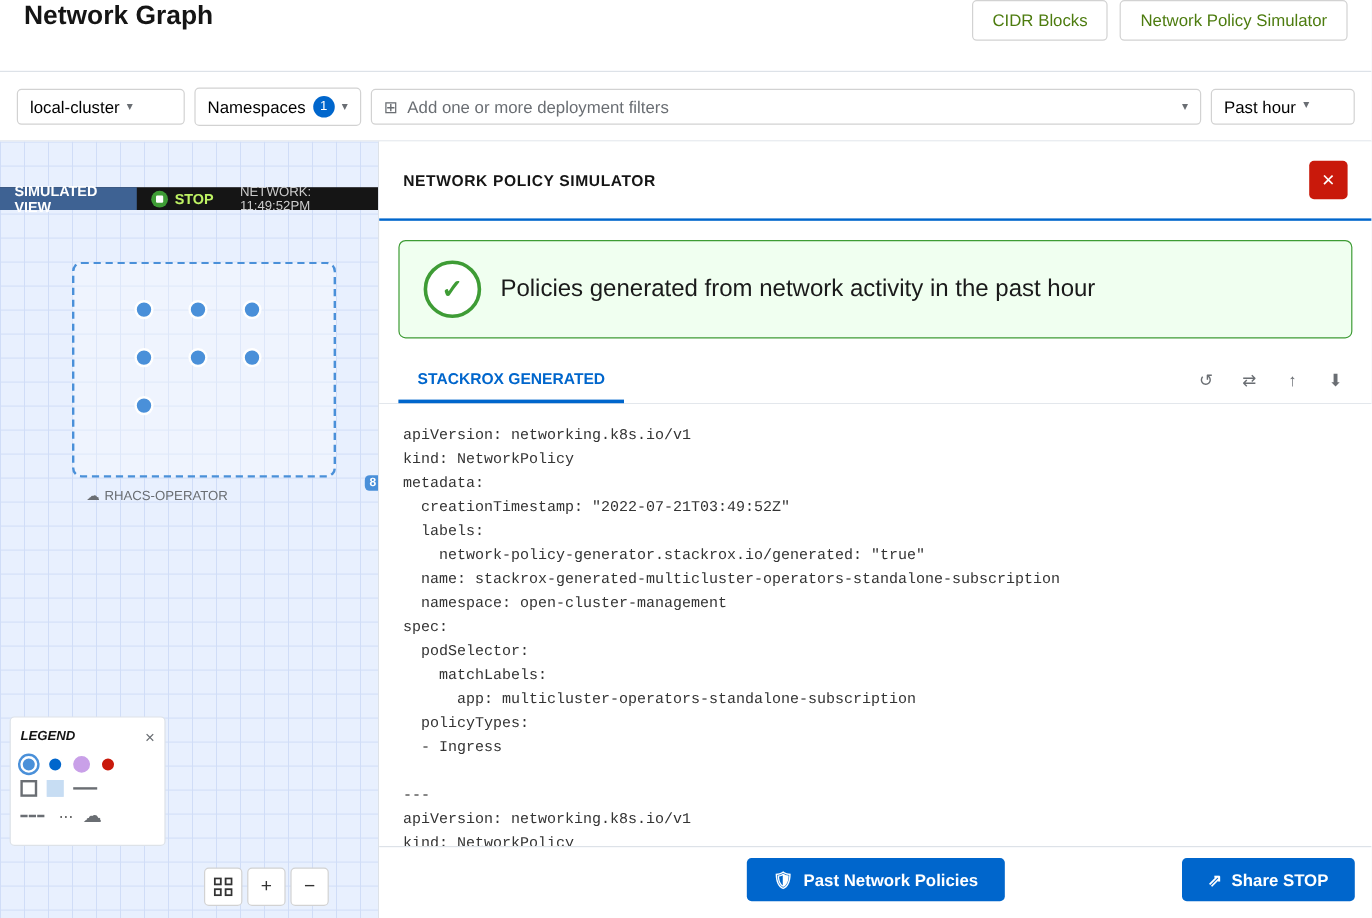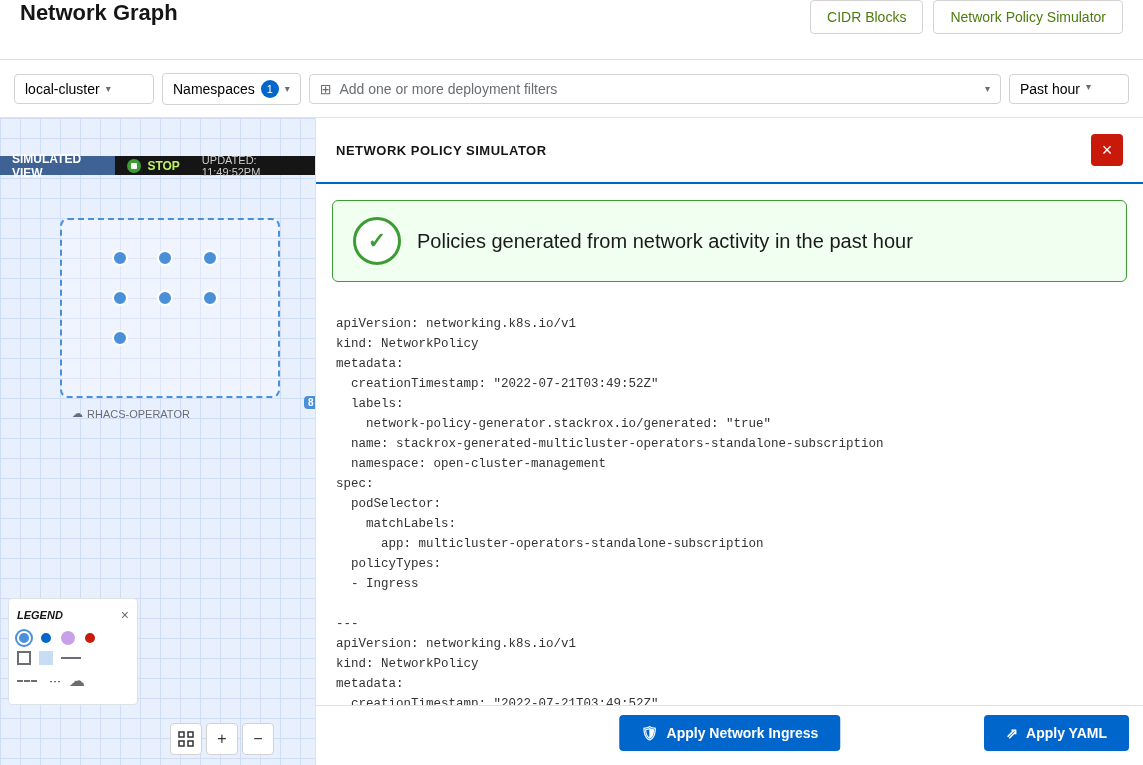--- a/index.html
+++ b/index.html
@@ -138,21 +138,21 @@
     <div class="graph-grid"></div>
 
     <div class="sim-bar">
       <span class="sim-label">SIMULATED VIEW</span>
       <div class="stop-btn">
         <div class="stop-circle">
           <div class="stop-icon"></div>
         </div>
         <span class="stop-text">STOP</span>
       </div>
-      <span class="updated-text">UPDATED: 11:49:52PM</span>
+      <span class="updated-text">NETWORK: 11:49:52PM</span>
     </div>
 
     <div class="ns-cluster">
 
       <div class="node-dot" style="top:30px;left:50px;"></div>
       <div class="node-dot" style="top:30px;left:95px;"></div>
       <div class="node-dot" style="top:30px;left:140px;"></div>
 
       <div class="node-dot" style="top:70px;left:50px;"></div>
       <div class="node-dot" style="top:70px;left:95px;"></div>
@@ -212,20 +212,29 @@
       <button class="sim-close">×</button>
     </div>
 
     <div class="success-banner">
       <div class="success-circle">
         <span class="success-check">✓</span>
       </div>
       <span class="success-text">Policies generated from network activity in the past hour</span>
     </div>
 
+    <div class="tabs-bar">
+      <div class="tab active">STACKROX GENERATED</div>
+      <div class="tab-actions">
+        <button class="tab-action-btn" title="Undo">↺</button>
+        <button class="tab-action-btn" title="Compare">⇄</button>
+        <button class="tab-action-btn" title="Upload">↑</button>
+        <button class="tab-action-btn" title="Download">⬇</button>
+      </div>
+    </div>
 
     <div class="code-area">apiVersion: networking.k8s.io/v1
 kind: NetworkPolicy
 metadata:
   creationTimestamp: "2022-07-21T03:49:52Z"
   labels:
     network-policy-generator.stackrox.io/generated: "true"
   name: stackrox-generated-multicluster-operators-standalone-subscription
   namespace: open-cluster-management
 spec:
@@ -238,22 +247,22 @@
 ---
 apiVersion: networking.k8s.io/v1
 kind: NetworkPolicy
 metadata:
   creationTimestamp: "2022-07-21T03:49:52Z"
   labels:</div>
 
     <div style="position:relative;height:60px;border-top:1px solid #dde2e8;background:#fff;">
       <button class="apply-btn">
         <span>🛡</span>
-        <span>Apply Network Ingress</span>
+        <span>Past Network Policies</span>
       </button>
       <button class="share-btn">
         <span>⇗</span>
-        <span>Apply YAML</span>
+        <span>Share STOP</span>
       </button>
     </div>
   </div>
 
 </div>
 
 </body></html>

